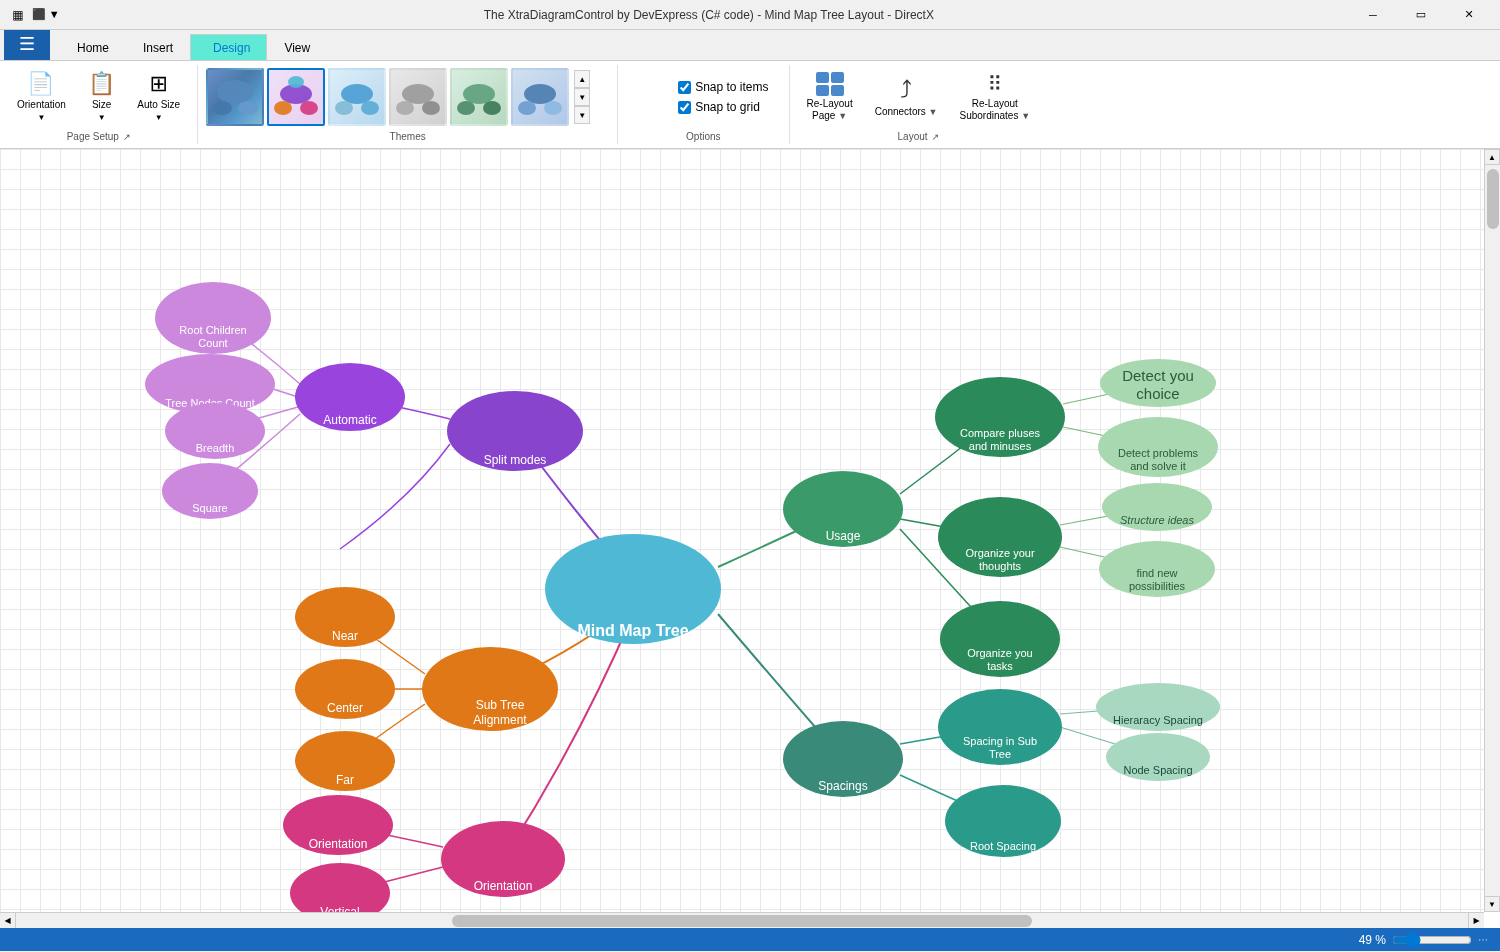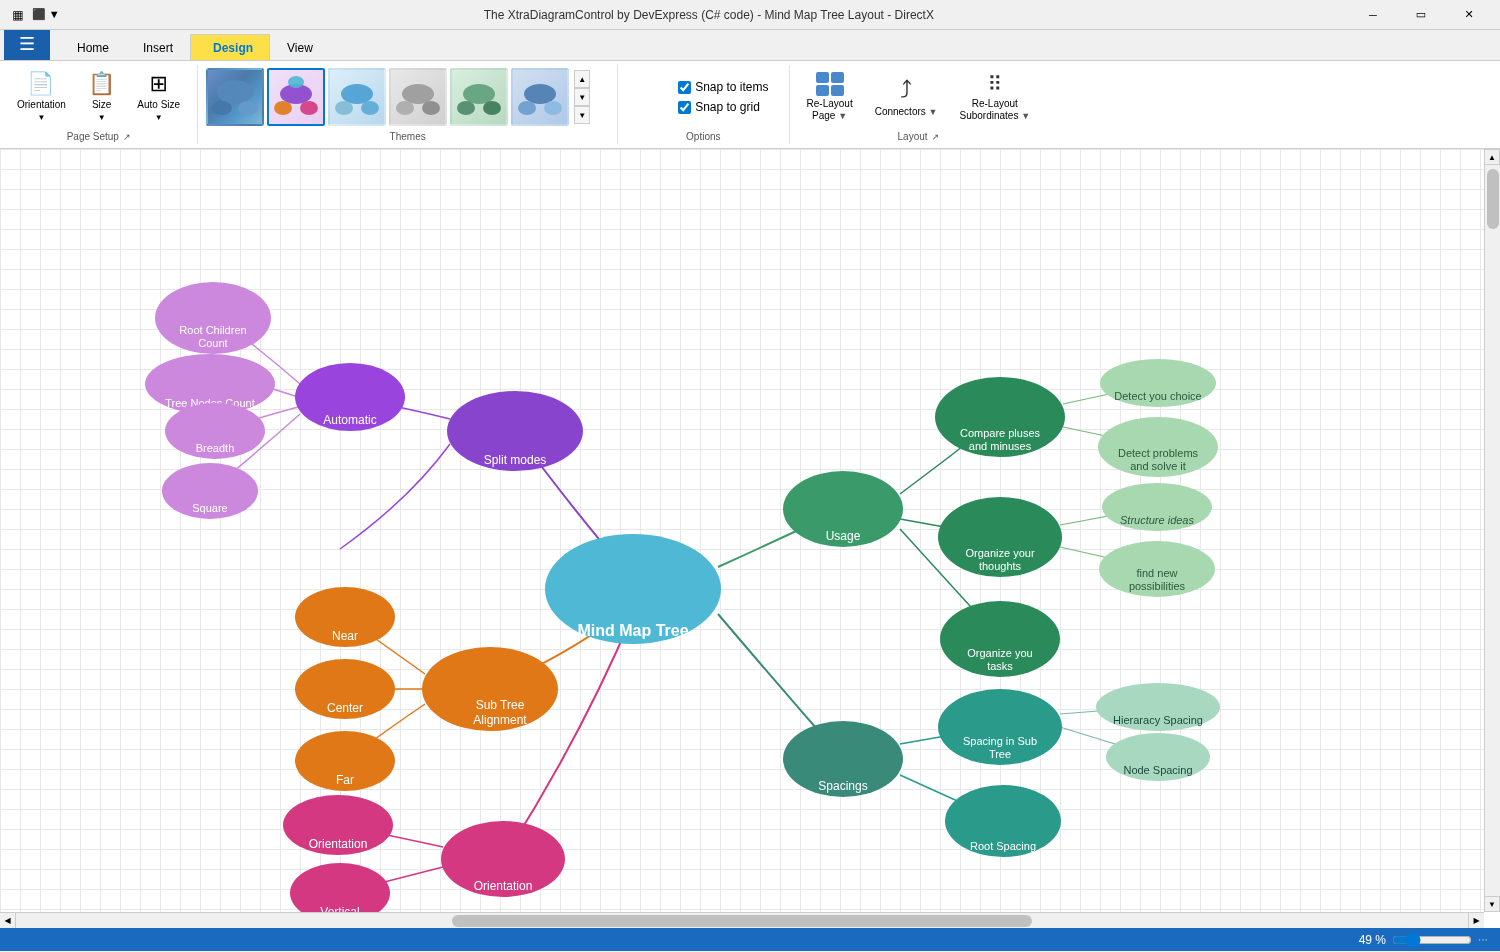--- a/index.html
+++ b/index.html
@@ -52,24 +52,24 @@
       padding: 6px 16px;
       cursor: pointer;
       font-size: 12px;
       border: 1px solid transparent;
       border-bottom: none;
       height: 26px;
       display: flex;
       align-items: center;
     }
     .ribbon-tab.active {
-      background: #fde047;
+      background: #5eead4;
       border-color: #ccc;
       color: #0078d4;
-      font-weight: 700;
+      font-weight: 400;
       padding-left: 22px;
     }
 
     #ribbon-content {
       background: white;
       border-top: 1px solid #ccc;
       display: flex;
       height: 88px;
       padding: 4px 0;
     }
@@ -508,21 +508,21 @@
       </div>
 
       <div class="node" style="left:938px;top:540px;width:124px;height:76px;background:#2a9a8a;font-size:11px;">
         <span>Spacing in Sub<br>Tree</span>
       </div>
 
       <div class="node" style="left:945px;top:636px;width:116px;height:72px;background:#2a9a8a;font-size:11px;">
         <span>Root Spacing</span>
       </div>
 
-      <div class="node" style="left:1100px;top:210px;width:116px;height:48px;background:#a8d8b0;color:#2a5a3a;font-size:11px;">
+      <div class="node" style="left:1100px;top:210px;width:116px;height:48px;background:#a8d8b0;color:#2a5a3a;font-size:15px;">
         <span>Detect you choice</span>
       </div>
 
       <div class="node" style="left:1098px;top:268px;width:120px;height:60px;background:#a8d8b0;color:#2a5a3a;font-size:11px;">
         <span>Detect problems<br>and solve it</span>
       </div>
 
       <div class="node" style="left:1102px;top:334px;width:110px;height:48px;background:#a8d8b0;color:#2a5a3a;font-size:11px;font-style:italic;">
         <span>Structure ideas</span>
       </div>

